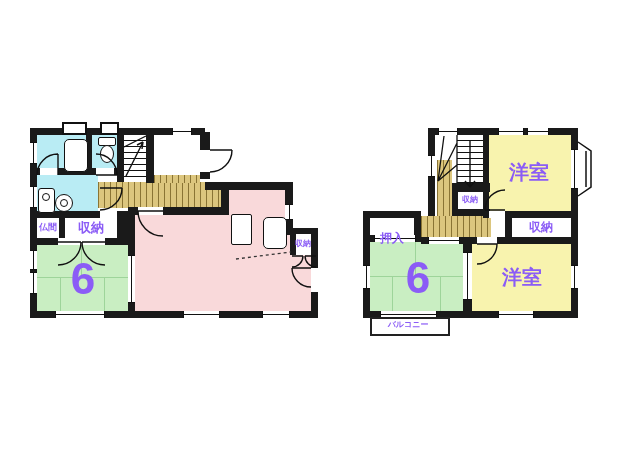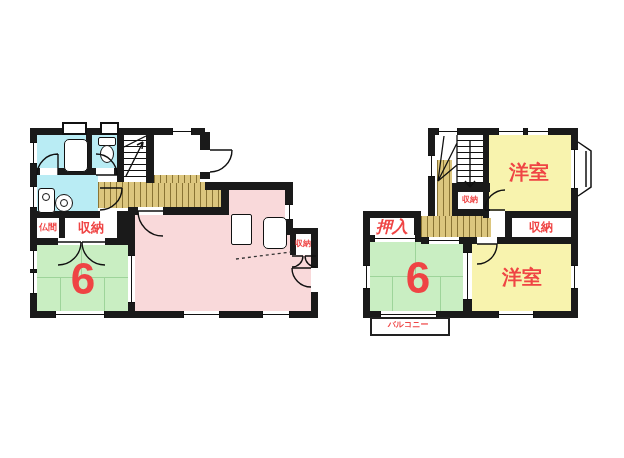--- a/index.html
+++ b/index.html
@@ -9,21 +9,21 @@
   .fill{position:absolute;}
   .wood{position:absolute;background:repeating-linear-gradient(90deg,#8a7434 0 1px,#dcc67e 1px 6px);}
   .gap{position:absolute;background:#fff;}
   .winH{position:absolute;background:#fff;border-left:1px solid #111;border-right:1px solid #111;}
   .winH::after{content:"";position:absolute;left:0;right:0;top:45%;height:1px;background:#111;}
   .winV{position:absolute;background:#fff;border-top:1px solid #111;border-bottom:1px solid #111;}
   .winV::after{content:"";position:absolute;top:0;bottom:0;left:45%;width:1px;background:#111;}
   .bump{position:absolute;background:#fff;border:2px solid #111;}
   .fix{position:absolute;background:#fff;border:1.5px solid #111;}
   .stairs{position:absolute;background:#fff;background-image:repeating-linear-gradient(to bottom,transparent 0 5px,#111 5px 6px);}
-  .lbl{position:absolute;transform:translate(-50%,-50%);font-weight:bold;color:#ef4444;white-space:nowrap;line-height:1;}
+  .lbl{position:absolute;transform:translate(-50%,-50%);font-weight:bold;color:#8b5cf6;white-space:nowrap;line-height:1;}
   .tat{position:absolute;background:#9ed49a;}
   svg.overlay{position:absolute;left:0;top:0;pointer-events:none;}
   .balcony{position:absolute;background:#fff;border:2px solid #222;}
 </style>
 </head>
 <body>
 
 <div id="canvas">
 
   <div class="fill" style="left:37px;top:135px;width:49px;height:33px;background:#b9ecf4;"></div>
@@ -174,19 +174,19 @@
     </g>
   </svg>
 
   <div class="lbl" style="left:48px;top:227px;font-size:9px;">仏間</div>
   <div class="lbl" style="left:91px;top:227px;font-size:13px;">収納</div>
   <div class="lbl" style="left:83px;top:279px;font-size:44px;">6</div>
   <div class="lbl" style="left:303px;top:244px;font-size:8px;">収納</div>
 
   <div class="lbl" style="left:529px;top:172px;font-size:20px;">洋室</div>
   <div class="lbl" style="left:470px;top:200px;font-size:8px;">収納</div>
-  <div class="lbl" style="left:392px;top:227px;font-size:16px;font-style:italic;">押入</div>
+  <div class="lbl" style="left:392px;top:238px;font-size:12px;">押入</div>
   <div class="lbl" style="left:541px;top:227px;font-size:12px;">収納</div>
   <div class="lbl" style="left:418px;top:278px;font-size:44px;">6</div>
   <div class="lbl" style="left:522px;top:277px;font-size:20px;">洋室</div>
   <div class="lbl" style="left:408px;top:325px;font-size:8px;">バルコニー</div>
 
 </div>
 
 </body></html>

